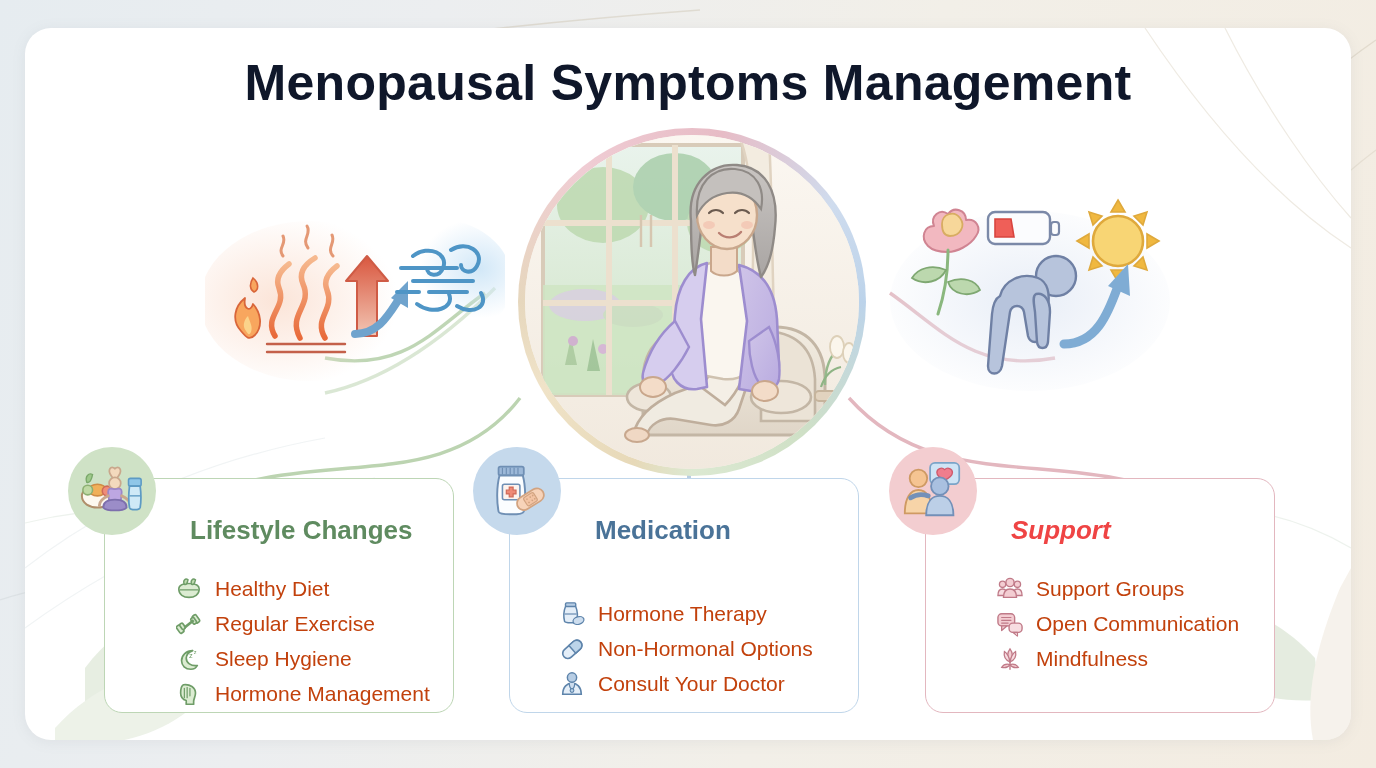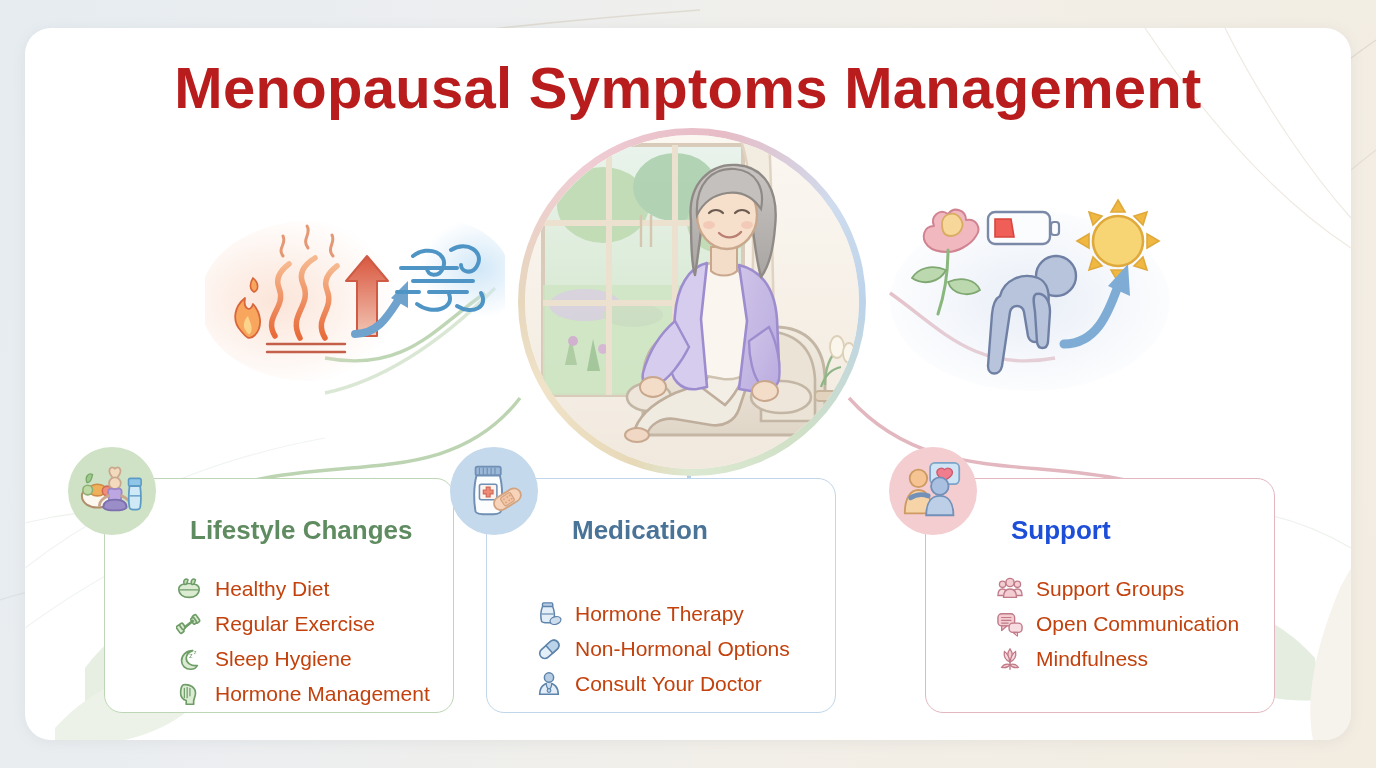--- a/index.html
+++ b/index.html
@@ -49,23 +49,23 @@
     z-index: 1;
   }
 
   
   .title {
     position: absolute;
     left: 0;
     top: 26px;
     width: 1326px;
     text-align: center;
-    font-size: 58px;
+    font-size: 50px;
     font-weight: bold;
-    color: #b91c1c;
+    color: #0f172a;
     letter-spacing: 0.3px;
     z-index: 6;
   }
 
   
   .connectors {
     position: absolute;
     inset: 0;
     width: 1326px;
     height: 712px;
@@ -114,21 +114,21 @@
   
   .card {
     position: absolute;
     top: 450px;
     height: 235px;
     border-radius: 18px;
     background: #ffffff;
     z-index: 5;
   }
   .card-green { left: 79px;  width: 350px; border: 1.6px solid #bdd6b5; padding-left: 48px; }
-  .card-blue  { left: 461px; width: 350px; border: 1.6px solid #c0d6ea; }
+  .card-blue  { left: 484px; width: 350px; border: 1.6px solid #c0d6ea; }
   .card-pink  { left: 900px; width: 350px; border: 1.6px solid #e3b7bf; }
 
   .card-badge {
     position: absolute;
     left: -37px;
     top: -32px;
     width: 88px;
     height: 88px;
     border-radius: 50%;
     display: flex;
@@ -142,21 +142,21 @@
 
   .card-title {
     position: absolute;
     left: 85px;
     top: 36px;
     font-size: 26px;
     font-weight: bold;
   }
   .title-green { color: #5f8b60; }
   .title-blue  { color: #4a7398; }
-  .title-pink  { color: #1d4ed8; }
+  .title-pink  { color: #ef4444; font-style: italic; }
 
   .card-list {
     position: absolute;
     left: 22px;
     top: 92px;
     width: 318px;
     list-style: none;
   }
   .card-list li {
     display: flex;

